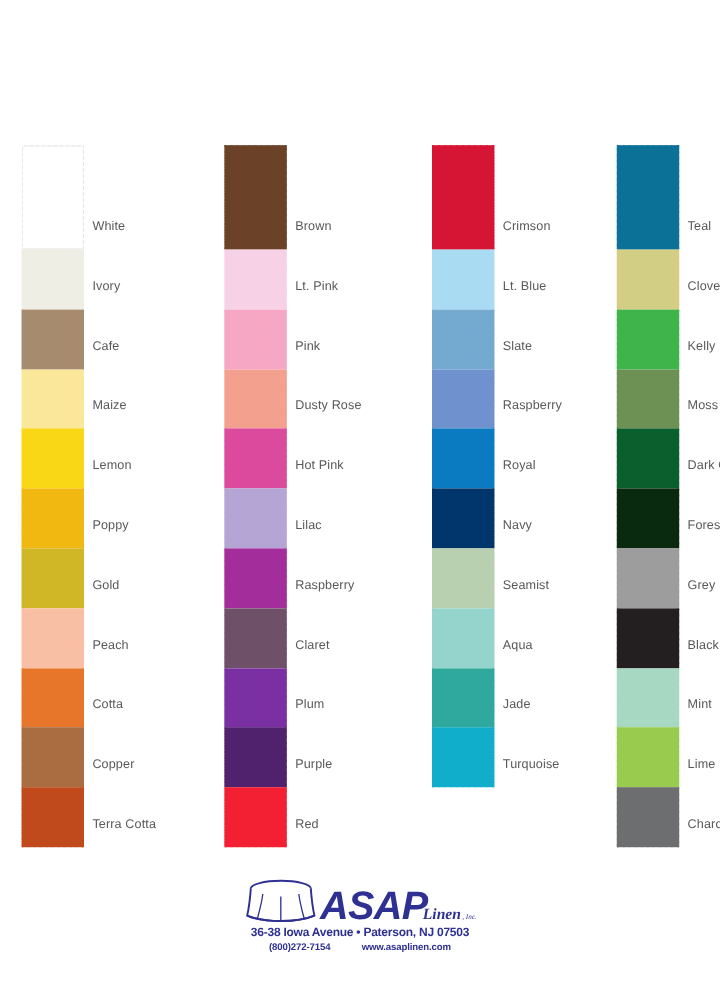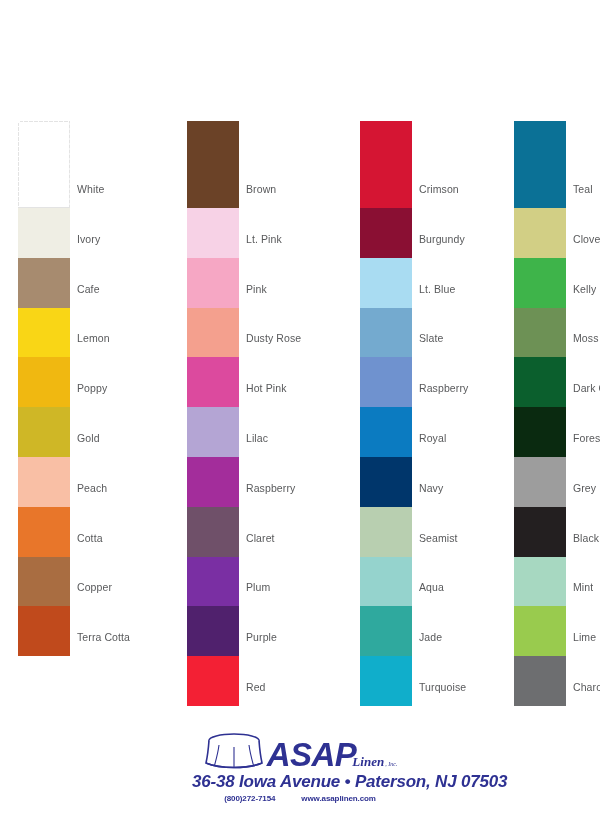--- a/index.html
+++ b/index.html
@@ -151,26 +151,25 @@
   #inc-text {
     font-family: "Liberation Serif", serif;
     font-style: italic;
     font-size: 6px;
     color: #2e3192;
     margin-left: 1px;
   }
   #address-line {
     font-family: "Liberation Sans", sans-serif;
     font-weight: bold;
-    font-size: 17px;
+    font-size: 10px;
     color: #2e3192;
     margin-top: 2px;
     letter-spacing: -0.2px;
     white-space: nowrap;
-    font-style: italic;
   }
   #contact-line {
     display: flex;
     justify-content: center;
     gap: 26px;
     margin-top: 2px;
     font-family: "Liberation Sans", sans-serif;
     font-weight: bold;
     font-size: 8px;
     color: #2e3192;
@@ -202,20 +201,28 @@
       <div class="swatch-row">
         <div class="chip">
           <div class="chip-fill" style="background: rgb(167, 139, 111);"></div>
           <div class="pink-edge left" style="background: linear-gradient(135deg, rgb(167, 139, 111) 25%, transparent 25%) 0px 0px / 2.5px 5px repeat-y, linear-gradient(225deg, rgb(167, 139, 111) 25%, transparent 25%) 0px 2.5px / 2.5px 5px repeat-y;"></div>
           <div class="pink-edge right" style="background: linear-gradient(135deg, rgb(167, 139, 111) 25%, transparent 25%) 0px 0px / 2.5px 5px repeat-y, linear-gradient(225deg, rgb(167, 139, 111) 25%, transparent 25%) 0px 2.5px / 2.5px 5px repeat-y;"></div>
         </div>
         <div class="chip-label">Cafe</div>
       </div>
       <div class="swatch-row">
         <div class="chip">
+          <div class="chip-fill" style="background: rgb(250, 231, 154);"></div>
+          <div class="pink-edge left" style="background: linear-gradient(135deg, rgb(250, 231, 154) 25%, transparent 25%) 0px 0px / 2.5px 5px repeat-y, linear-gradient(225deg, rgb(250, 231, 154) 25%, transparent 25%) 0px 2.5px / 2.5px 5px repeat-y;"></div>
+          <div class="pink-edge right" style="background: linear-gradient(135deg, rgb(250, 231, 154) 25%, transparent 25%) 0px 0px / 2.5px 5px repeat-y, linear-gradient(225deg, rgb(250, 231, 154) 25%, transparent 25%) 0px 2.5px / 2.5px 5px repeat-y;"></div>
+        </div>
+        <div class="chip-label">Maize</div>
+      </div>
+      <div class="swatch-row">
+        <div class="chip">
           <div class="chip-fill" style="background: rgb(249, 214, 22);"></div>
           <div class="pink-edge left" style="background: linear-gradient(135deg, rgb(249, 214, 22) 25%, transparent 25%) 0px 0px / 2.5px 5px repeat-y, linear-gradient(225deg, rgb(249, 214, 22) 25%, transparent 25%) 0px 2.5px / 2.5px 5px repeat-y;"></div>
           <div class="pink-edge right" style="background: linear-gradient(135deg, rgb(249, 214, 22) 25%, transparent 25%) 0px 0px / 2.5px 5px repeat-y, linear-gradient(225deg, rgb(249, 214, 22) 25%, transparent 25%) 0px 2.5px / 2.5px 5px repeat-y;"></div>
         </div>
         <div class="chip-label">Lemon</div>
       </div>
       <div class="swatch-row">
         <div class="chip">
           <div class="chip-fill" style="background: rgb(240, 184, 17);"></div>
           <div class="pink-edge left" style="background: linear-gradient(135deg, rgb(240, 184, 17) 25%, transparent 25%) 0px 0px / 2.5px 5px repeat-y, linear-gradient(225deg, rgb(240, 184, 17) 25%, transparent 25%) 0px 2.5px / 2.5px 5px repeat-y;"></div>
@@ -359,28 +366,20 @@
     </div>
     <div class="swatch-column col-2">
       <div class="swatch-row first-row">
         <div class="chip">
           <div class="chip-fill" style="background: rgb(213, 21, 51);"></div>
           <div class="pink-edge left" style="background: linear-gradient(135deg, rgb(213, 21, 51) 25%, transparent 25%) 0px 0px / 2.5px 5px repeat-y, linear-gradient(225deg, rgb(213, 21, 51) 25%, transparent 25%) 0px 2.5px / 2.5px 5px repeat-y;"></div>
           <div class="pink-edge right" style="background: linear-gradient(135deg, rgb(213, 21, 51) 25%, transparent 25%) 0px 0px / 2.5px 5px repeat-y, linear-gradient(225deg, rgb(213, 21, 51) 25%, transparent 25%) 0px 2.5px / 2.5px 5px repeat-y;"></div>
           <div class="pink-edge-h top" style="background: linear-gradient(135deg, rgb(213, 21, 51) 25%, transparent 25%) 0px 0px / 5px 2.5px repeat-x, linear-gradient(45deg, rgb(213, 21, 51) 25%, transparent 25%) 2.5px 0px / 5px 2.5px repeat-x;"></div>
         </div>
         <div class="chip-label">Crimson</div>
-      </div>
-      <div class="swatch-row">
-        <div class="chip">
-          <div class="chip-fill" style="background: rgb(138, 15, 51);"></div>
-          <div class="pink-edge left" style="background: linear-gradient(135deg, rgb(138, 15, 51) 25%, transparent 25%) 0px 0px / 2.5px 5px repeat-y, linear-gradient(225deg, rgb(138, 15, 51) 25%, transparent 25%) 0px 2.5px / 2.5px 5px repeat-y;"></div>
-          <div class="pink-edge right" style="background: linear-gradient(135deg, rgb(138, 15, 51) 25%, transparent 25%) 0px 0px / 2.5px 5px repeat-y, linear-gradient(225deg, rgb(138, 15, 51) 25%, transparent 25%) 0px 2.5px / 2.5px 5px repeat-y;"></div>
-        </div>
-        <div class="chip-label">Burgundy</div>
       </div>
       <div class="swatch-row">
         <div class="chip">
           <div class="chip-fill" style="background: rgb(169, 220, 242);"></div>
           <div class="pink-edge left" style="background: linear-gradient(135deg, rgb(169, 220, 242) 25%, transparent 25%) 0px 0px / 2.5px 5px repeat-y, linear-gradient(225deg, rgb(169, 220, 242) 25%, transparent 25%) 0px 2.5px / 2.5px 5px repeat-y;"></div>
           <div class="pink-edge right" style="background: linear-gradient(135deg, rgb(169, 220, 242) 25%, transparent 25%) 0px 0px / 2.5px 5px repeat-y, linear-gradient(225deg, rgb(169, 220, 242) 25%, transparent 25%) 0px 2.5px / 2.5px 5px repeat-y;"></div>
         </div>
         <div class="chip-label">Lt. Blue</div>
       </div>
       <div class="swatch-row">

